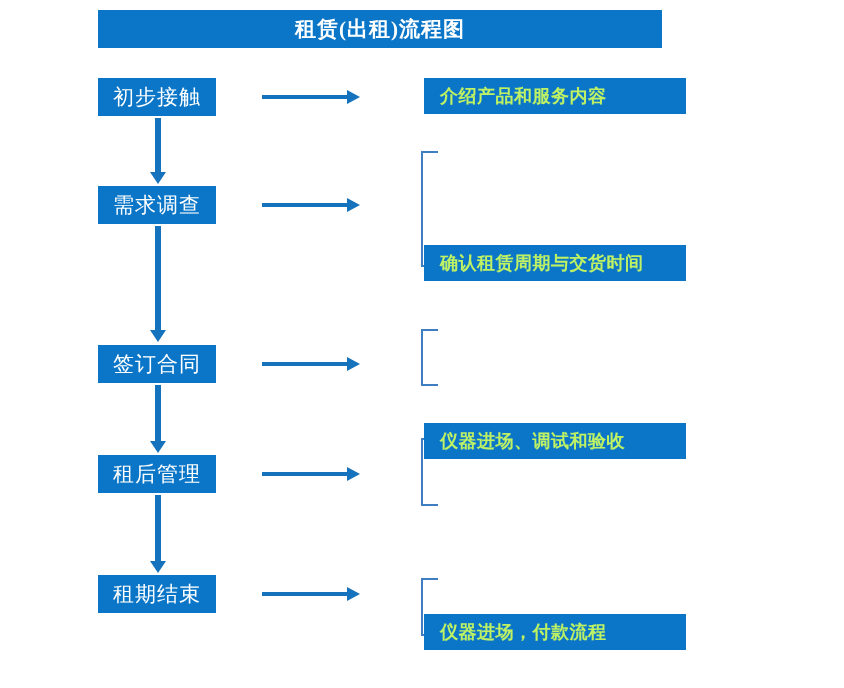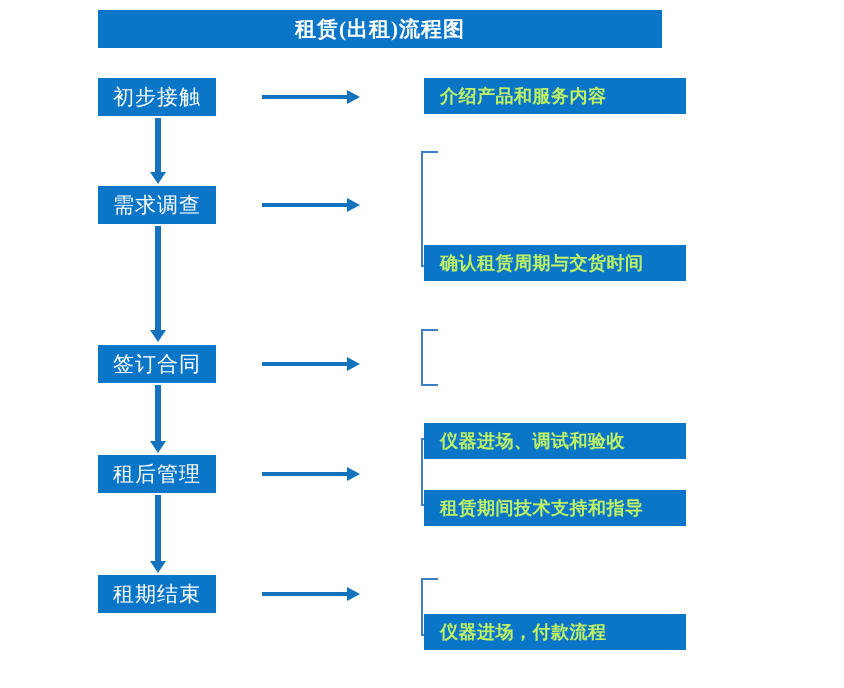--- a/index.html
+++ b/index.html
@@ -185,16 +185,15 @@
   </div>
 
   <div class="bracket" style="top:151px;height:116px"></div>
   <div class="bracket" style="top:329px;height:57px"></div>
   <div class="bracket" style="top:438px;height:68px"></div>
   <div class="bracket" style="top:578px;height:58px"></div>
 
   <div class="task-box" style="top:78px">介绍产品和服务内容</div>
   <div class="task-box" style="top:245px">确认租赁周期与交货时间</div>
   <div class="task-box" style="top:423px">仪器进场、调试和验收</div>
-  <div class="task-box" style="top:490px">租赁期间技术支持和指导</div>
   <div class="task-box" style="top:614px">仪器进场，付款流程</div>
 
 </div>
 
 </body></html>

